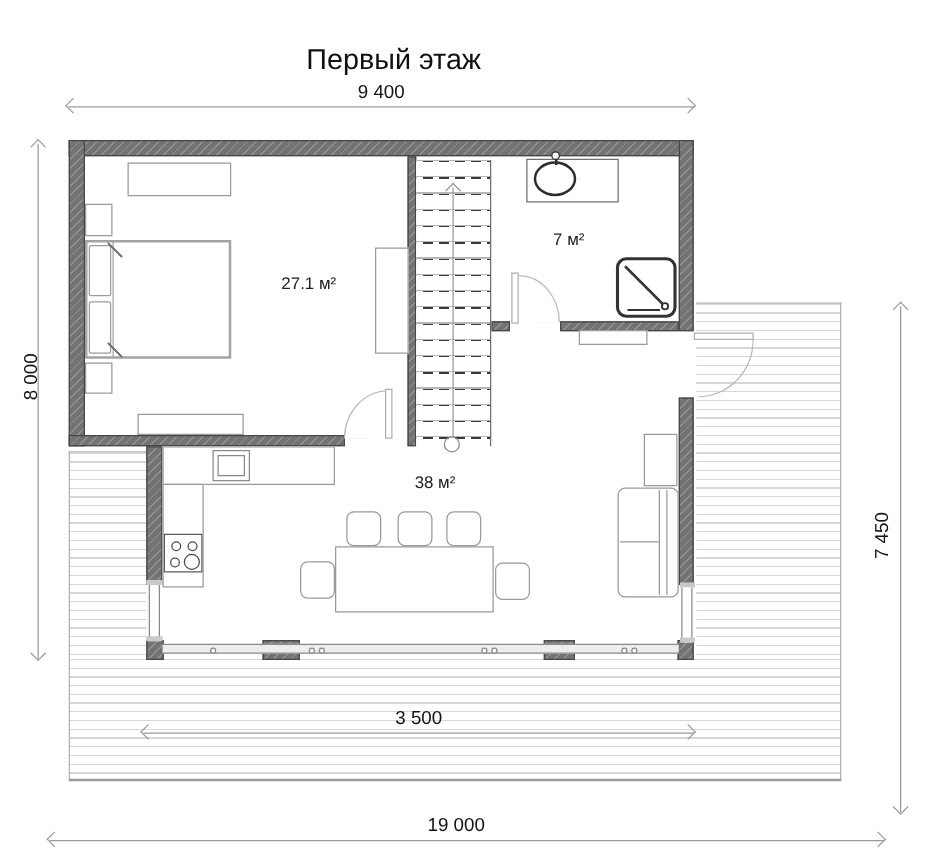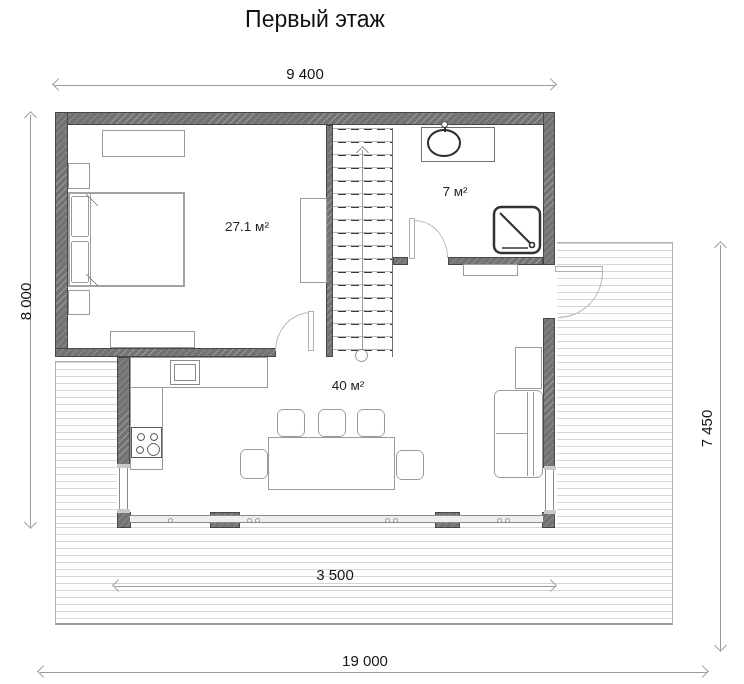--- a/index.html
+++ b/index.html
@@ -11,21 +11,21 @@
   .win{background:#fff;border-left:1px solid #8a8a8a;border-right:1px solid #8a8a8a;}
   .wincap{background:#c9c9c9;}
   .leaf{background:#fff;border:1px solid #b0b0b0;}
   .dimline{background:#9a9a9a;}
   .ah{width:9px;height:9px;border-left:1px solid #9a9a9a;border-bottom:1px solid #9a9a9a;}
   .ah.l{transform:rotate(45deg);} .ah.r{transform:rotate(225deg);}
   .ah.u{transform:rotate(135deg);} .ah.d{transform:rotate(-45deg);}
   .dimlabel{font-size:15px;color:#141414;text-align:center;white-space:nowrap;}
   .vert{transform:rotate(-90deg);}
   .arealabel{font-size:13.5px;color:#222;text-align:center;white-space:nowrap;}
-  .title{font-size:23px;color:#111;text-align:center;}
+  .title{font-size:23px;color:#111;text-align:center;margin-top:28px;}
   .dot{width:5px;height:5px;border:1px solid #8a8a8a;border-radius:50%;background:#fff;}
   .burner{border:1.5px solid #4a4a4a;border-radius:50%;background:#fff;}
   .chair{border:1.5px solid #9a9a9a;border-radius:6px;background:#fff;}
   .fold{background:linear-gradient(45deg,transparent 46%,#777 46%,#777 54%,transparent 54%);}
   .stairs{background-color:#fff;
     background-image:
       repeating-linear-gradient(to bottom,#b7b7b7 0 1px,transparent 1px 13px),
       repeating-linear-gradient(to right,#fff 0 5px,transparent 5px 13px),
       repeating-linear-gradient(to bottom,#3a3a3a 0 2px,transparent 2px 13px);
     border-right:1px solid #6e6e6e;}
@@ -154,15 +154,15 @@
   <div class="abs ah r" style="left:546px;top:581px;"></div>
   <div class="abs dimlabel" style="left:285px;top:566px;width:100px;">3 500</div>
 
   <div class="abs dimline" style="left:40px;top:672px;width:667px;height:1px;"></div>
   <div class="abs ah l" style="left:39px;top:667px;"></div>
   <div class="abs ah r" style="left:698px;top:667px;"></div>
   <div class="abs dimlabel" style="left:315px;top:652px;width:100px;">19 000</div>
 
   <div class="abs arealabel" style="left:197px;top:219px;width:100px;">27.1 м²</div>
   <div class="abs arealabel" style="left:405px;top:184px;width:100px;">7 м²</div>
-  <div class="abs arealabel" style="left:298px;top:378px;width:100px;">40 м²</div>
+  <div class="abs arealabel" style="left:298px;top:378px;width:100px;">38 м²</div>
 
 </div>
 
 </body></html>

